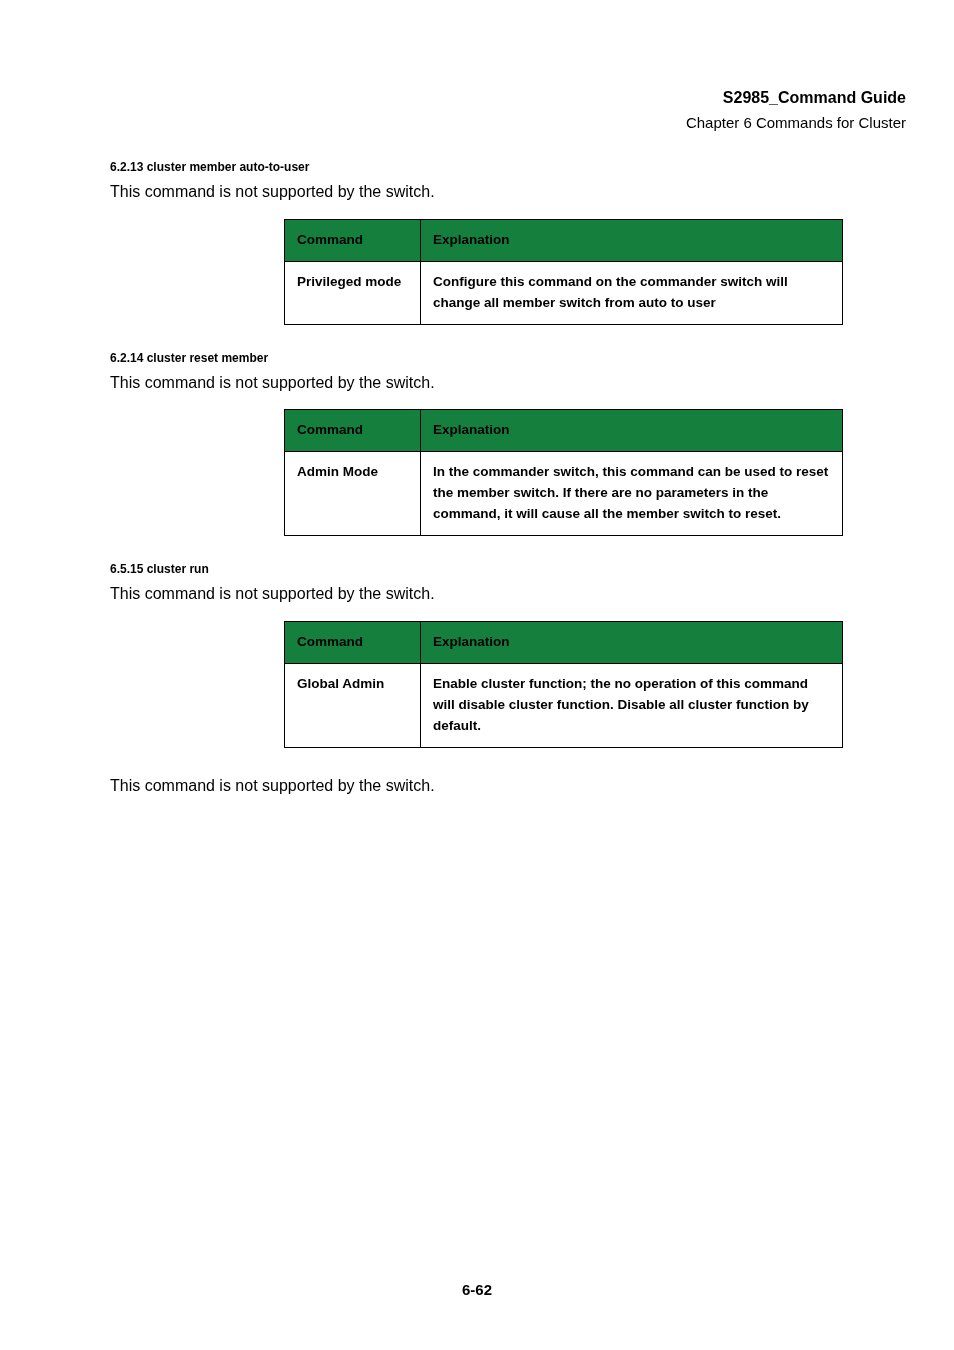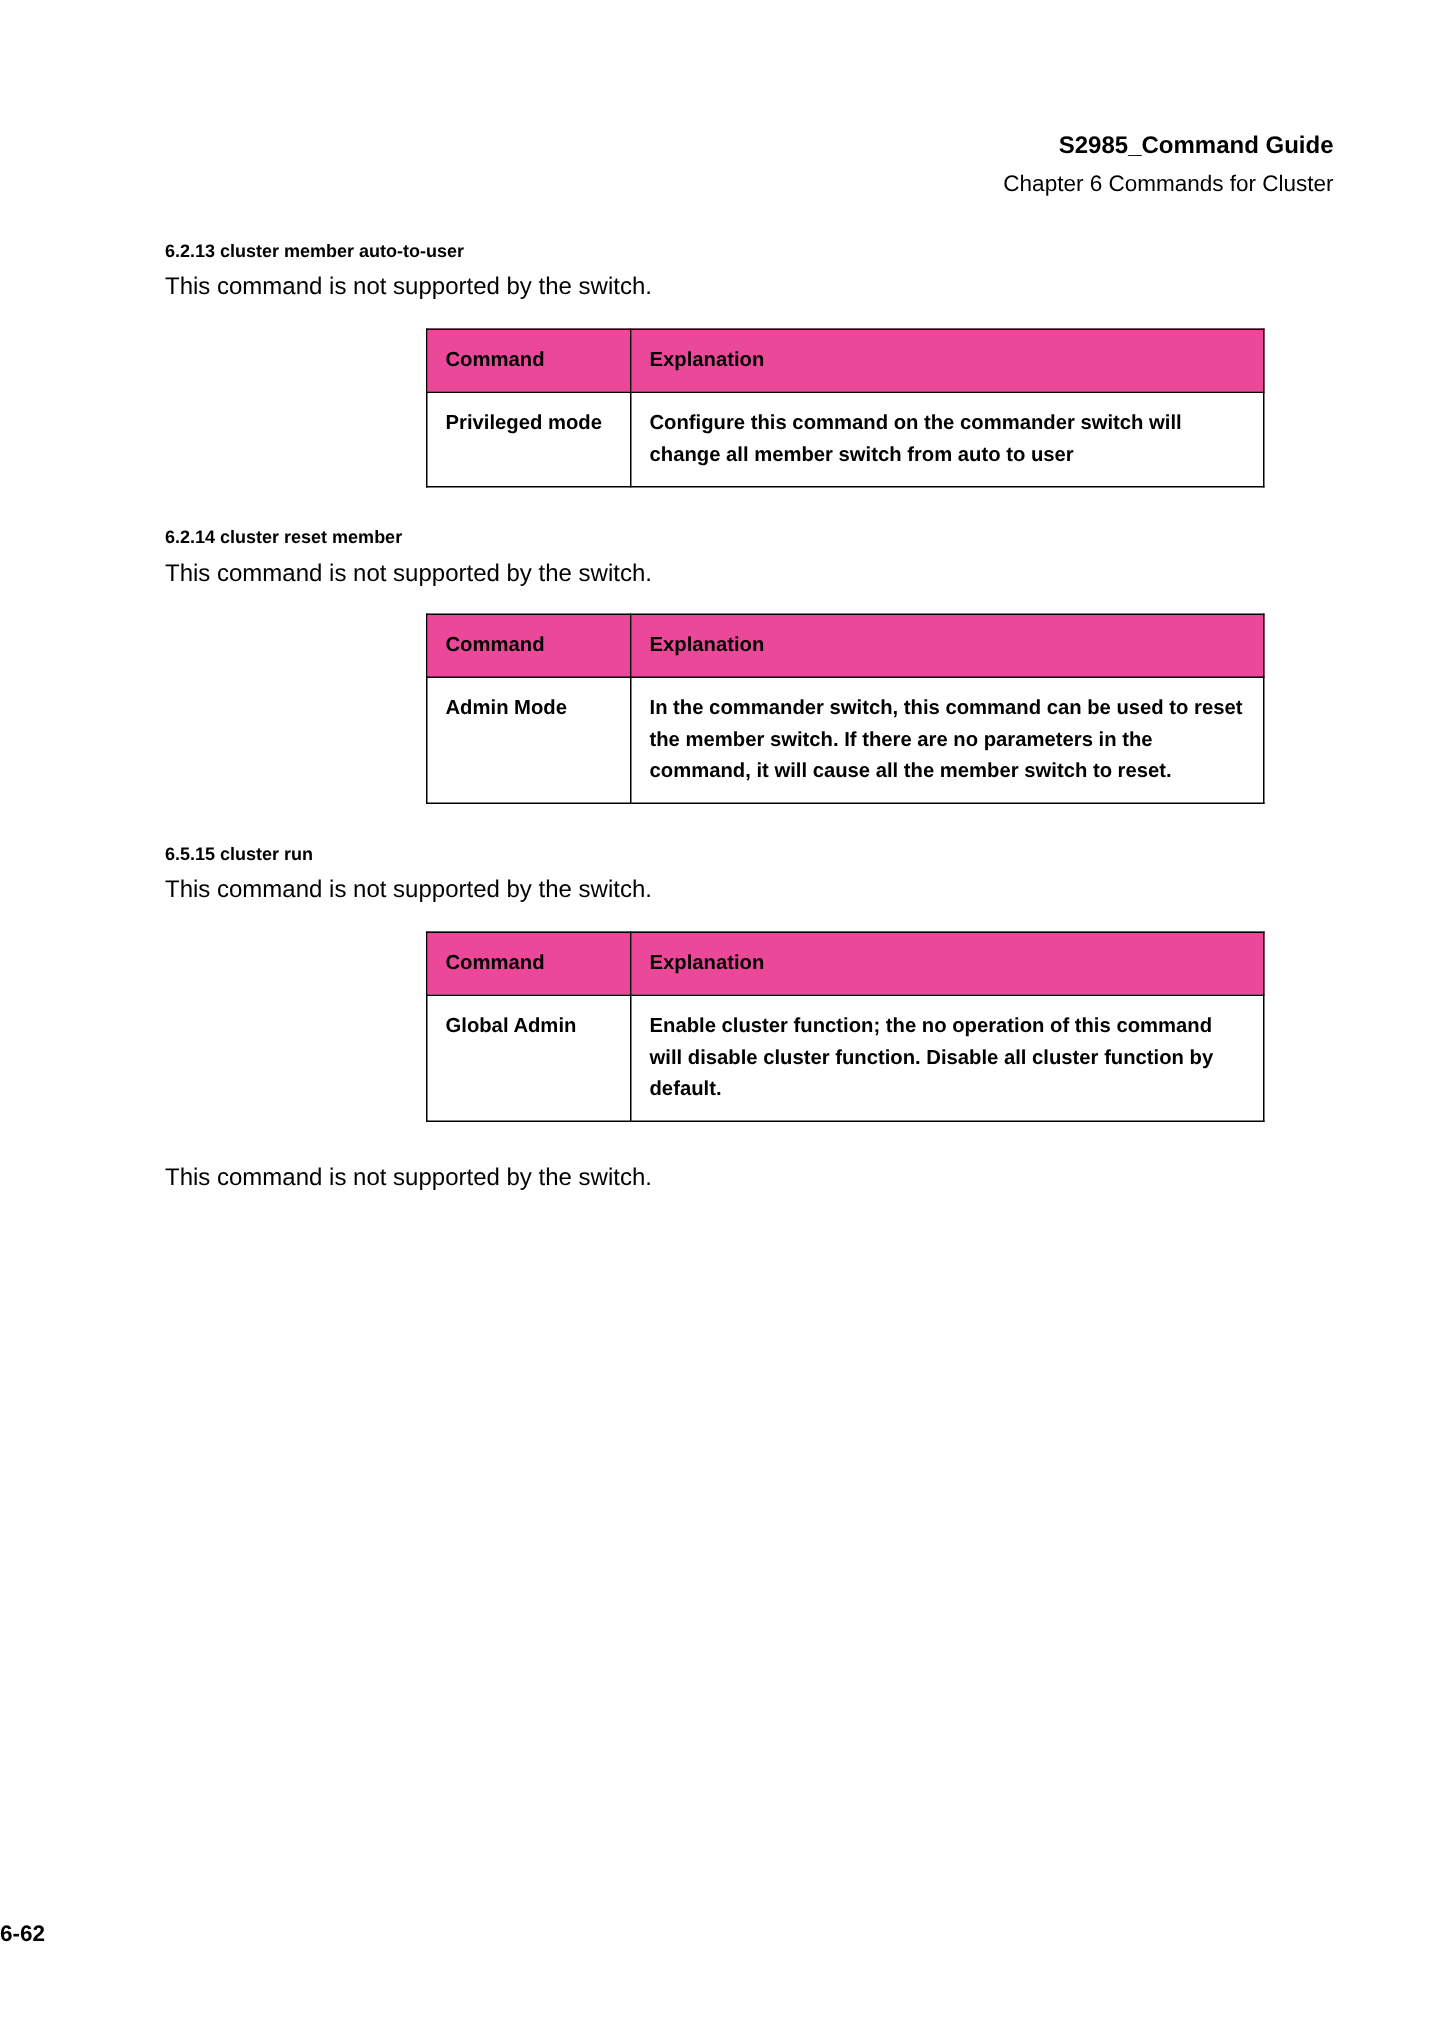--- a/index.html
+++ b/index.html
@@ -8,21 +8,21 @@
     padding: 0;
     background: #ffffff;
     font-family: Arial, Helvetica, sans-serif;
     color: #000000;
   }
   .page {
     width: 954px;
     height: 1350px;
     position: relative;
     box-sizing: border-box;
-    padding: 86px 65px 0 110px;
+    padding: 86px 48px 0 110px;
   }
   .right-meta {
     text-align: right;
     font-size: 15px;
     line-height: 1.55;
     margin-bottom: 10px;
   }
   .right-meta .title-line {
     font-size: 16px;
     font-weight: bold;
@@ -49,30 +49,31 @@
   .cmd-table th, .cmd-table td {
     border: 1px solid #000000;
     font-size: 13.5px;
     text-align: left;
     vertical-align: top;
     padding: 10px 10px 10px 12px;
     line-height: 1.55;
     font-weight: bold;
   }
   .cmd-table th {
-    background: #ec4899;
+    background: #15803d;
     font-weight: bold;
   }
   .cmd-table col.col-cmd { width: 136px; }
   .cmd-table col.col-exp { width: 422px; }
   .page-number {
     position: absolute;
     bottom: 52px;
     width: 100%;
     left: 0;
+    text-align: center;
     font-size: 15px;
     font-weight: bold;
   }
 </style>
 </head>
 <body>
 
 <div class="page">
 
   <div class="right-meta">

